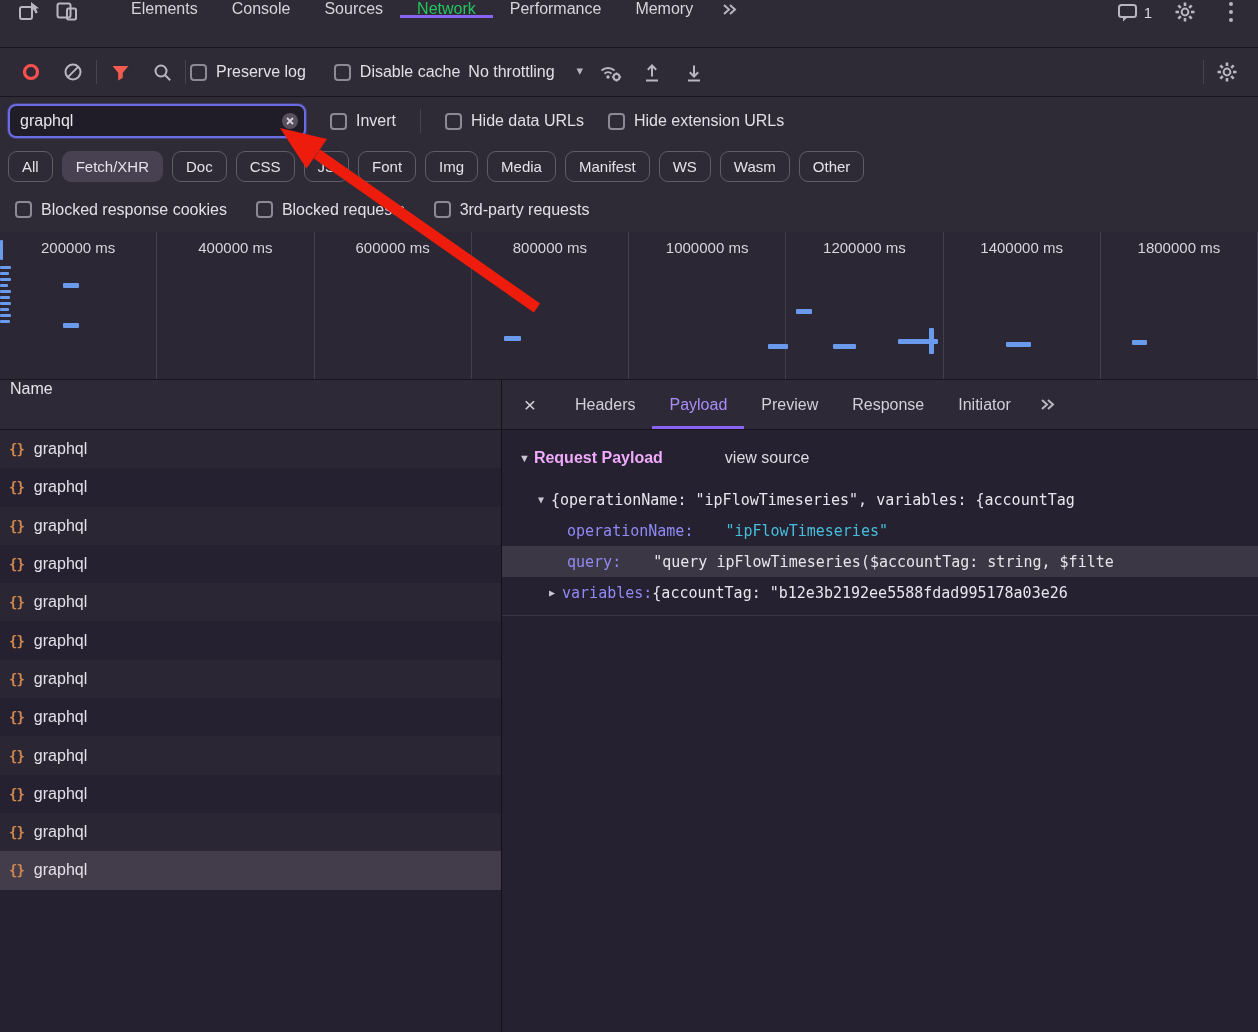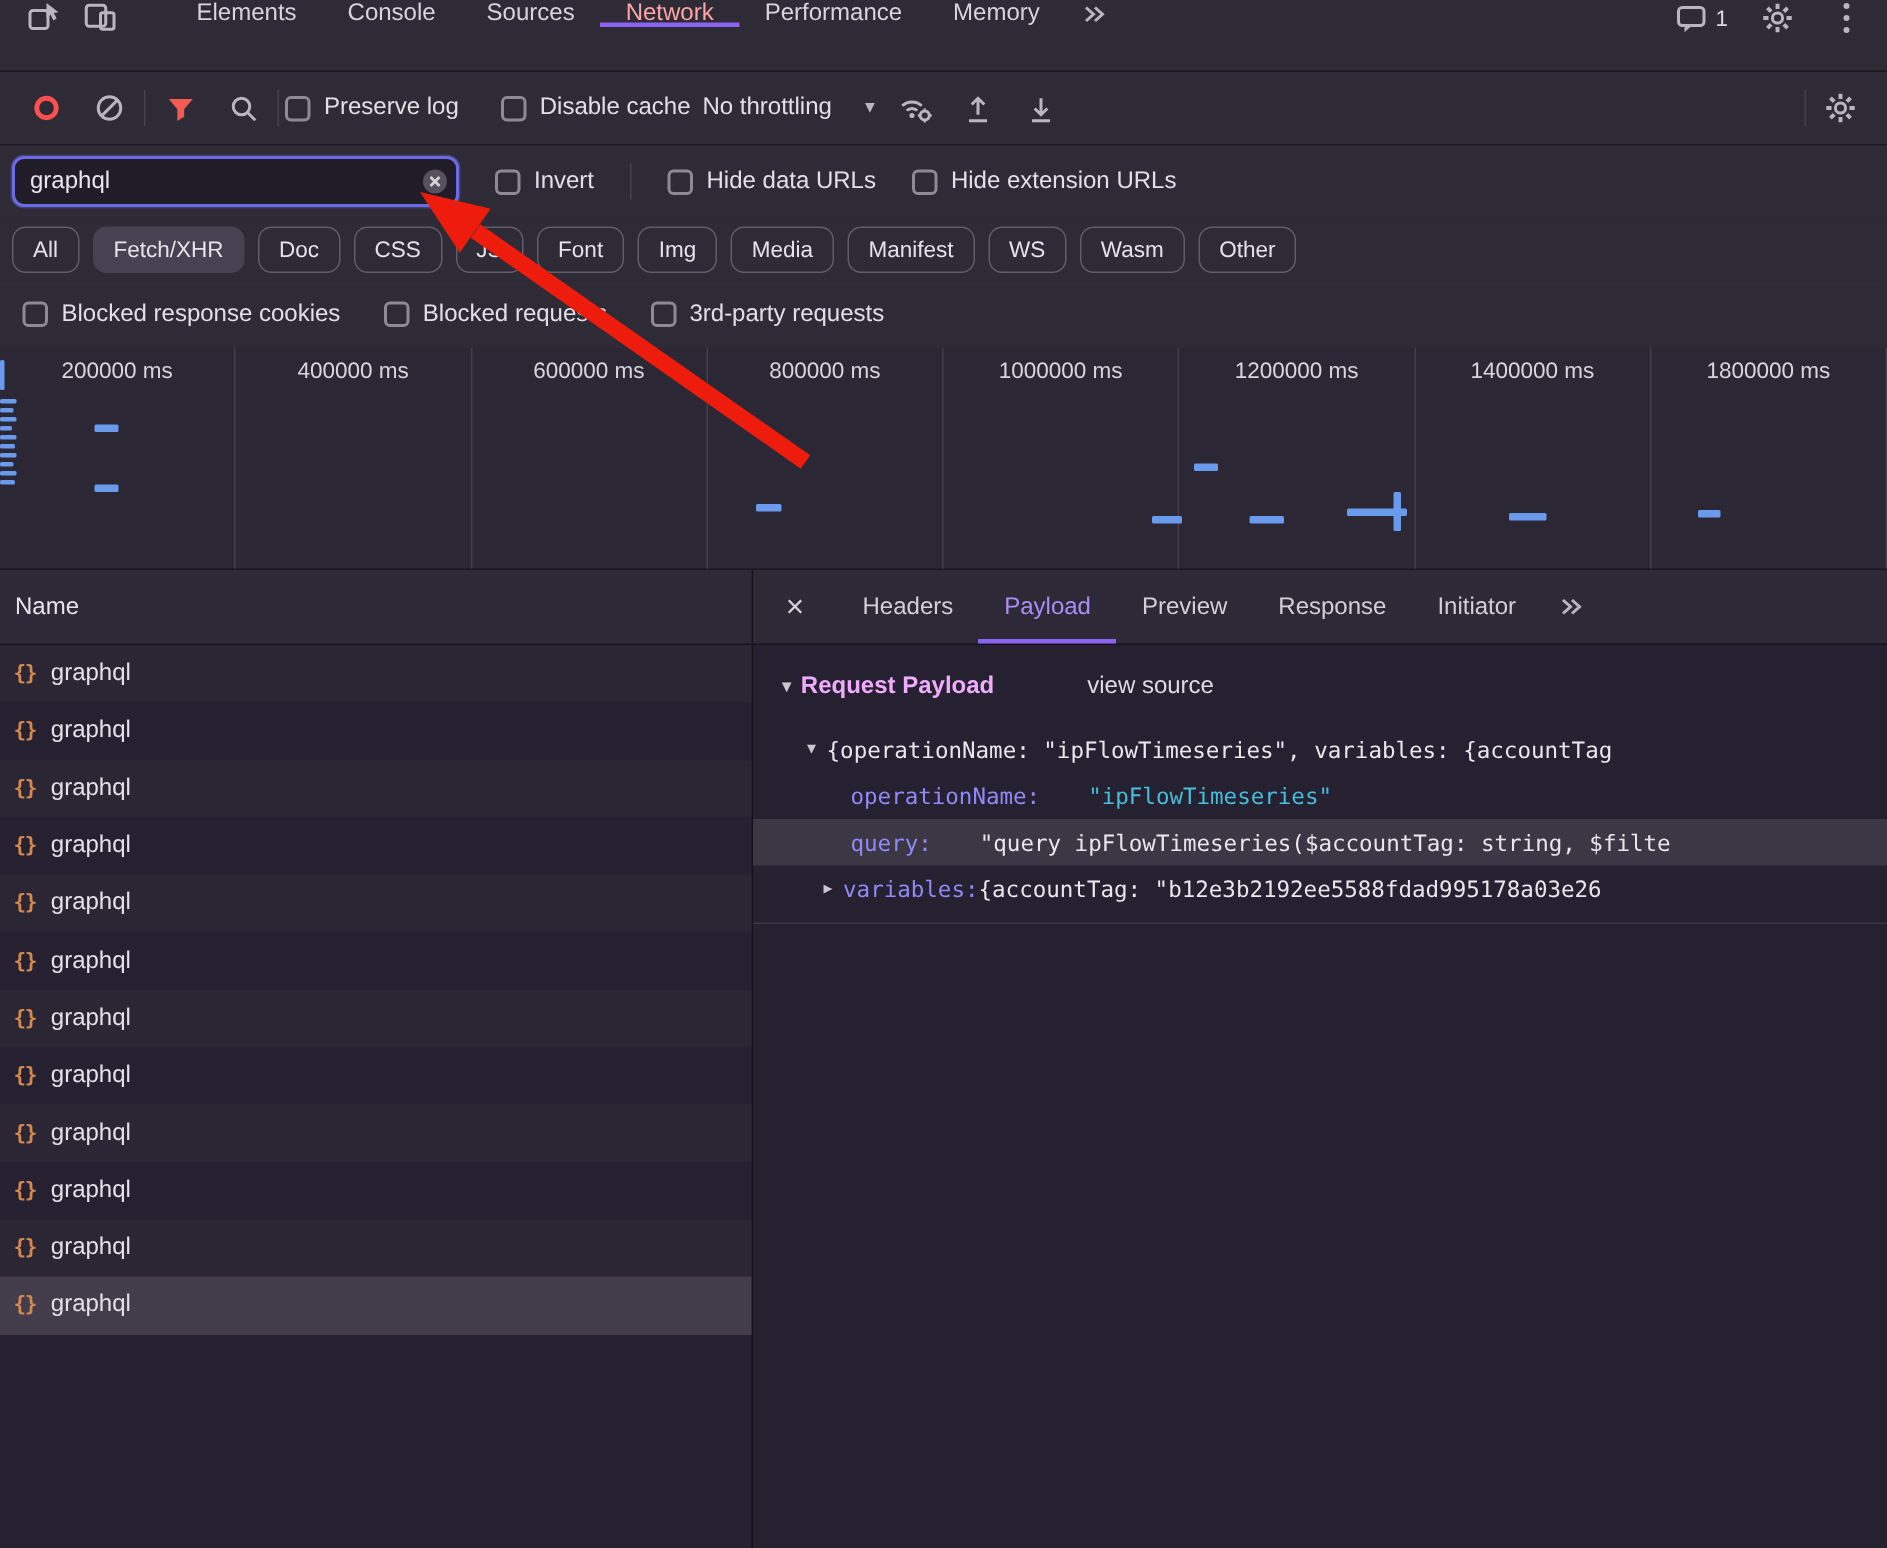--- a/index.html
+++ b/index.html
@@ -8,21 +8,21 @@
     position:relative; width:1258px; height:1032px; overflow:hidden;
     background:#252130; color:#e8e6ed;
     font-family:"Liberation Sans", sans-serif;
   }
   
   .tabbar{ height:48px; background:#2e2a36; border-bottom:1px solid #19161f;
     display:flex; align-items:flex-start; padding-left:10px; }
   .icon-btn{ width:38px; display:flex; align-items:center; justify-content:center; flex:none; cursor:pointer;}
   .tabs{ display:flex; margin-left:28px; }
   .main-tab{ display:flex; align-items:center; padding:0 17px; font-size:16px; color:#d7d4dd; cursor:pointer; }
-  .main-tab.selected{ color:#fca5a5; box-shadow: inset 0 -3px 0 #8a63f2; }
+  .main-tab.selected{ color:#22c55e; box-shadow: inset 0 -3px 0 #8a63f2; }
   .tabbar-right{ margin-left:auto; display:flex; align-items:center; gap:8px; padding-right:8px; }
   .msg-wrap{ display:flex; align-items:center; gap:6px; padding:0 6px; cursor:pointer; }
   .msg-count{ font-size:15px; color:#dbd8e1; }
   svg.ic{ display:block; }
   .stroke{ stroke:#b9b5c1; fill:none; stroke-width:2; }
   
   .toolbar2{ height:49px; background:#2e2a36; border-bottom:1px solid #19161f;
     display:flex; align-items:center; padding:0 12px; gap:4px; }
   .vdiv{ width:1px; height:24px; background:#47424f; flex:none; }
   .check{ display:flex; align-items:center; gap:9px; cursor:pointer; flex:none; }
@@ -49,21 +49,21 @@
   .timeline{ position:relative; height:148px; background:#2b2734; border-bottom:1px solid #19161f; }
   .tl-cols{ position:absolute; inset:0; display:flex; }
   .tl-col{ flex:1; border-right:1px solid #433e4d; overflow:hidden; }
   .tl-label{ padding-top:7px; text-align:center; font-size:15px; color:#d8d5de; white-space:nowrap; }
   .tl-bars{ position:absolute; inset:0; }
   .tl-bar{ position:absolute; background:#6a9aec; border-radius:1px; }
   
   .main{ display:flex; height:652px; }
   .left-pane{ width:502px; flex:none; border-right:1px solid #141119; background:#252130; display:flex; flex-direction:column; }
   .pane-head{ height:50px; flex:none; background:#2d2937; border-bottom:1px solid #171420;
-    display:flex; align-items:center; padding-left:10px; font-size:16px; color:#e6e4ea; }
+    display:flex; padding-left:10px; font-size:16px; color:#e6e4ea; }
   .req-row{ height:38.3px; flex:none; display:flex; align-items:center; gap:10px; padding-left:9px;
     font-size:16px; color:#e4e1ea; cursor:pointer; background:#2a2633; }
   .req-row.alt{ background:#252130; }
   .req-row.selected{ background:#423c4b; }
   .braces-icon{ font-family:"DejaVu Sans Mono", monospace; font-size:14px; font-weight:bold; color:#d2884f; letter-spacing:-1px; }
   .right-pane{ flex:1; background:#252130; display:flex; flex-direction:column; overflow:hidden; }
   .detail-tabs{ height:50px; flex:none; background:#2d2937; border-bottom:1px solid #171420; display:flex; align-items:stretch; }
   .close-btn{ width:56px; display:flex; align-items:center; justify-content:center; font-size:21px; color:#d5d2da; cursor:pointer; }
   .dt-tab{ display:flex; align-items:center; padding:0 17px; font-size:16px; color:#d2cfd9; cursor:pointer; white-space:nowrap; }
   .dt-tab.selected{ color:#ab8df8; box-shadow: inset 0 -3px 0 #8a63f2; }

